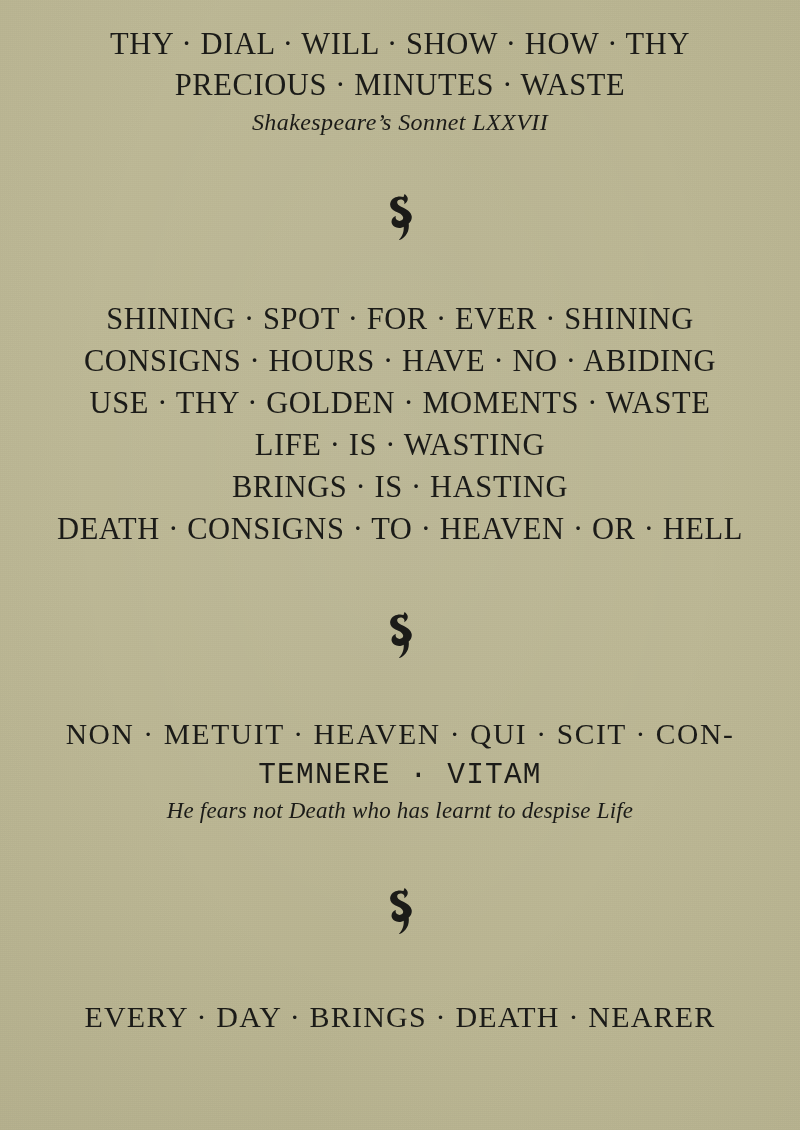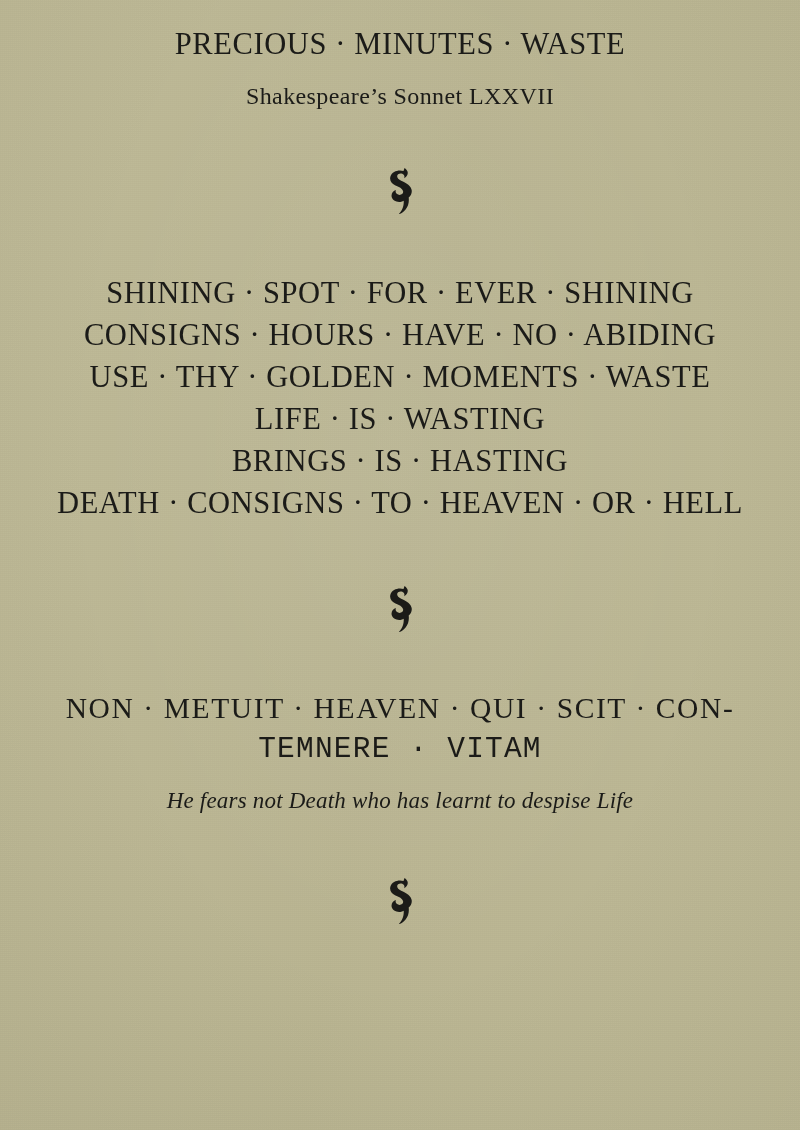--- a/index.html
+++ b/index.html
@@ -49,24 +49,24 @@
 
   .caps-line {
     font-size: 30.5px;
     letter-spacing: 0.6px;
     line-height: 41px;
     white-space: nowrap;
   }
 
   .italic-attrib {
     font-family: "Liberation Serif", serif;
+    font-style: italic;
     font-size: 24px;
     letter-spacing: 0.4px;
     line-height: 32px;
-    margin-top: 15px;
   }
 
   .ornament {
     font-size: 0;
     line-height: 0;
     text-align: center;
   }
   .ornament svg {
     display: inline-block;
   }
@@ -87,37 +87,37 @@
   .latin .caps-line.l2 {
     letter-spacing: 1.2px;
     font-family: Liberation Mono, monospace;
   }
 
   .translation {
     font-style: italic;
     font-size: 23px;
     letter-spacing: 0.2px;
     line-height: 30px;
-    margin-top: 16px;
   }
 
   .closing .caps-line {
     font-size: 30px;
     letter-spacing: 1.2px;
   }
 </style>
 </head>
 <body>
 
 <div class="paper"></div>
 <div class="grain"></div>
 
 <div class="page">
 
   <div class="block">
+    <div class="caps-line">THY · DIAL · WILL · SHOW · HOW · THY</div>
     <div class="caps-line">PRECIOUS · MINUTES · WASTE</div>
     <div class="italic-attrib">Shakespeare’s Sonnet LXXVII</div>
   </div>
 
   <div class="sp-1"></div>
 
   <div class="ornament">
     <svg width="34" height="46" viewBox="0 0 34 46" aria-hidden="true">
       <g fill="#1b1b18">
         <path d="M20.5 3.0c-5.2-1.6-11.4 0.6-13.0 5.2-1.5 4.3 1.4 7.7 5.0 9.4 2.3 1.1 4.6 1.9 6.2 3.3 1.7 1.5 2.1 3.8 0.4 5.2-1.5 1.2-4.0 1.0-5.4-0.3-1.1-1.0-1.4-2.6-0.7-3.8-2.9 0.8-4.9 3.6-4.4 6.6 0.6 3.6 4.6 5.9 8.7 5.4 1.2-0.2 2.4-0.6 3.4-1.2 0.2 3.0-0.3 6.3-1.9 9.3-0.9 1.7-2.1 3.2-3.4 4.4 2.6-0.8 5.1-2.4 7.0-4.7 2.9-3.5 3.9-8.0 3.3-12.2 2.2-1.9 3.4-4.6 3.0-7.4-0.5-3.7-3.6-6.1-6.9-7.8-2.4-1.2-5.0-2.1-6.6-3.7-1.4-1.4-1.4-3.6 0.3-4.7 1.6-1.0 4.0-0.6 5.2 0.7 0.9 1.0 1.0 2.4 0.3 3.5 2.7-1.0 4.3-3.7 3.6-6.4-0.4-1.6-1.6-2.8-3.1-3.8z"></path>
@@ -159,14 +159,17 @@
   <div class="ornament">
     <svg width="34" height="46" viewBox="0 0 34 46" aria-hidden="true">
       <g fill="#1b1b18">
         <path d="M20.5 3.0c-5.2-1.6-11.4 0.6-13.0 5.2-1.5 4.3 1.4 7.7 5.0 9.4 2.3 1.1 4.6 1.9 6.2 3.3 1.7 1.5 2.1 3.8 0.4 5.2-1.5 1.2-4.0 1.0-5.4-0.3-1.1-1.0-1.4-2.6-0.7-3.8-2.9 0.8-4.9 3.6-4.4 6.6 0.6 3.6 4.6 5.9 8.7 5.4 1.2-0.2 2.4-0.6 3.4-1.2 0.2 3.0-0.3 6.3-1.9 9.3-0.9 1.7-2.1 3.2-3.4 4.4 2.6-0.8 5.1-2.4 7.0-4.7 2.9-3.5 3.9-8.0 3.3-12.2 2.2-1.9 3.4-4.6 3.0-7.4-0.5-3.7-3.6-6.1-6.9-7.8-2.4-1.2-5.0-2.1-6.6-3.7-1.4-1.4-1.4-3.6 0.3-4.7 1.6-1.0 4.0-0.6 5.2 0.7 0.9 1.0 1.0 2.4 0.3 3.5 2.7-1.0 4.3-3.7 3.6-6.4-0.4-1.6-1.6-2.8-3.1-3.8z"></path>
       </g>
     </svg>
   </div>
 
   <div class="sp-8"></div>
 
+  <div class="block closing">
+    <div class="caps-line">EVERY · DAY · BRINGS · DEATH · NEARER</div>
+  </div>
 
 </div>
 
 </body></html>

